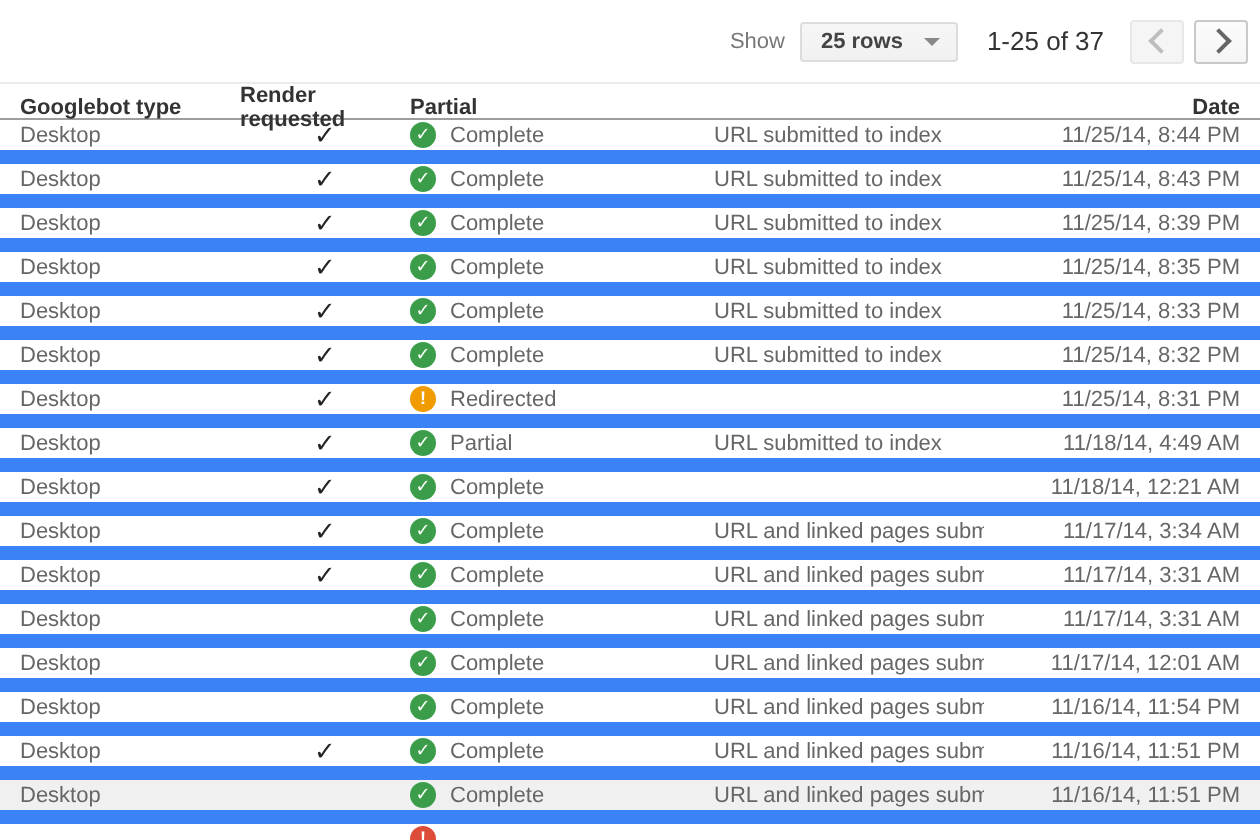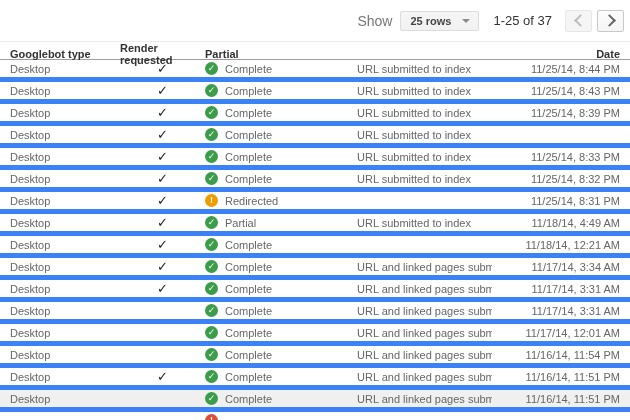--- a/index.html
+++ b/index.html
@@ -6,21 +6,21 @@
   body{
     width:630px;height:420px;overflow:hidden;background:#fff;
     font-family:"Liberation Sans","DejaVu Sans",sans-serif;
     -webkit-font-smoothing:antialiased;position:relative;
   }
   
   .toolbar{
     height:41px;display:flex;align-items:center;justify-content:flex-end;
     padding-right:6px;box-sizing:border-box;
   }
-  .show-label{font-size:14px;color:#777;margin-right:8px;}
+  .show-label{font-size:11px;color:#777;margin-right:8px;}
   .rows-select{
     display:inline-flex;align-items:center;gap:11px;
     height:20px;padding:0 8px 0 9px;box-sizing:border-box;
     background:linear-gradient(#f6f6f6,#f1f1f1);
     border:1px solid #dcdcdc;border-radius:2px;cursor:pointer;
   }
   .rows-select .val{font-size:11px;font-weight:bold;color:#444;}
   .caret{
     width:0;height:0;border-left:4px solid transparent;border-right:4px solid transparent;
     border-top:4px solid #888;display:inline-block;
@@ -41,21 +41,21 @@
     display:grid;
     grid-template-columns:110px 85px 152px 1fr 128px;
     padding:0 10px;box-sizing:border-box;align-items:center;
   }
   .thead{
     height:19px;border-top:1px solid #ececec;border-bottom:1px solid #9e9e9e;
     font-size:11px;font-weight:bold;color:#333;
   }
   .th-date{text-align:right;}
   .row{
-    height:22px;border-bottom:5px solid #3b82f6;font-size:11px;color:#666;
+    height:22px;border-bottom:7px solid #3b82f6;font-size:11px;color:#666;
     cursor:pointer;background:#fff;
   }
   .row.hl{background:#f0f0f0;}
   .c-render{text-align:center;}
   .check{color:#222;font-size:13px;line-height:1;}
   .c-status{display:flex;align-items:center;gap:7px;}
   .sicon{
     width:13px;height:13px;border-radius:50%;flex:0 0 13px;
     color:#fff;font-size:9px;font-weight:bold;line-height:13px;text-align:center;
   }
@@ -120,20 +120,21 @@
     <div class="c-date">11/25/14, 8:39 PM</div>
   </div>
     <div class="grid-row row">
     <div class="c-bot">Desktop</div>
     <div class="c-render"><span class="check">✓</span></div>
     <div class="c-status">
         <span class="sicon" style="background: rgb(59, 156, 74);">✓</span>
         <span class="stext">Complete</span>
       </div>
     <div class="c-sub">URL submitted to index</div>
+    <div class="c-date">11/25/14, 8:35 PM</div>
   </div>
     <div class="grid-row row">
     <div class="c-bot">Desktop</div>
     <div class="c-render"><span class="check">✓</span></div>
     <div class="c-status">
         <span class="sicon" style="background: rgb(59, 156, 74);">✓</span>
         <span class="stext">Complete</span>
       </div>
     <div class="c-sub">URL submitted to index</div>
     <div class="c-date">11/25/14, 8:33 PM</div>

